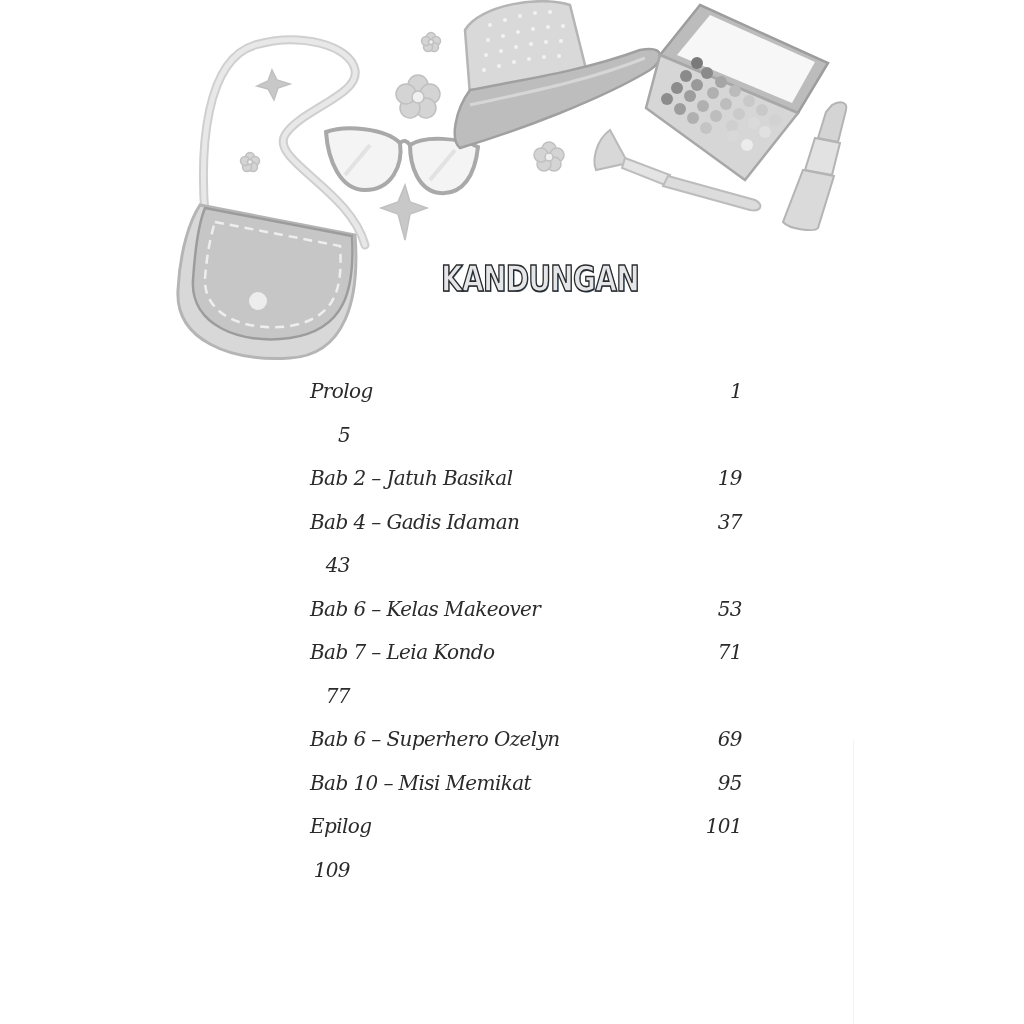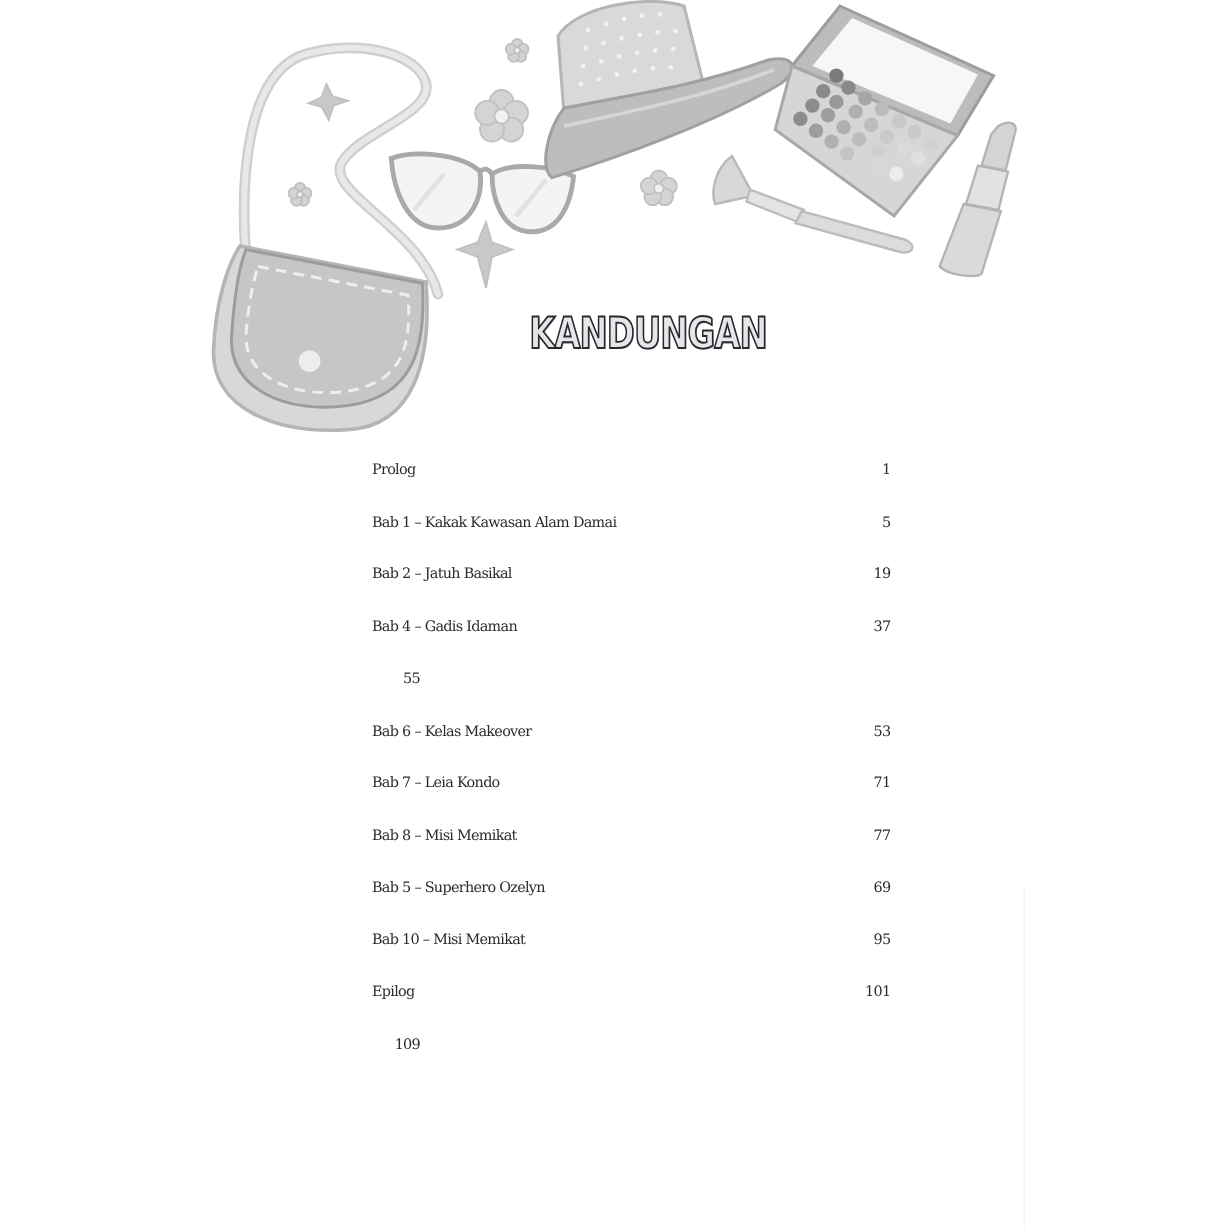--- a/index.html
+++ b/index.html
@@ -7,21 +7,21 @@
          font-family: "DejaVu Serif", serif; }
   .page { position: absolute; left: 0; top: 0; width: 1024px; height: 774px; background: #fff; }
   .page-edge { position: absolute; left: 853px; top: 740px; width: 1px; height: 284px; background: #f3f3f3; }
   .illustration { position: absolute; left: 170px; top: 0; width: 690px; height: 370px; }
   .title { position: absolute; left: 0; width: 1080px; top: 258px; text-align: center;
            font-family: "DejaVu Sans", sans-serif; font-weight: bold; font-size: 36px;
            letter-spacing: -1px; color: #e4e6ea; transform: scaleX(0.78); transform-origin: 540px 0;
            -webkit-text-stroke: 1.6px #2a2a2a; text-shadow: 1px 1px 0 #6a8ab0; }
   .toc { position: absolute; left: 310px; top: 370px; width: 432px; }
   .toc-row { display: flex; justify-content: space-between; align-items: flex-end;
-             height: 43.5px; line-height: 43.5px; font-size: 12px; color: #2b2b2b; letter-spacing: -0.6px; }
+             height: 43.5px; line-height: 43.5px; font-size: 20px; color: #2b2b2b; letter-spacing: -0.6px; font-style: italic; }
   .toc-row .label { white-space: nowrap; }
   .toc-row .page-num { text-align: right; min-width: 40px; }
 </style>
 </head>
 <body>
 
 <div class="page">
 
   <svg class="illustration" viewBox="170 0 690 370" xmlns="http://www.w3.org/2000/svg">
 
@@ -160,48 +160,46 @@
   </svg>
 
   <div class="title">KANDUNGAN</div>
 
   <div class="toc">
     <div class="toc-row">
       <span class="label">Prolog</span>
       <span class="page-num">1</span>
     </div>
     <div class="toc-row">
-      <span class="label">Bab 1 – Kakak Kawasan Alam Damai</span>
       <span class="page-num">5</span>
     </div>
     <div class="toc-row">
       <span class="label">Bab 2 – Jatuh Basikal</span>
       <span class="page-num">19</span>
     </div>
     <div class="toc-row">
       <span class="label">Bab 4 – Gadis Idaman</span>
       <span class="page-num">37</span>
     </div>
     <div class="toc-row">
-      <span class="page-num">55</span>
+      <span class="page-num">43</span>
     </div>
     <div class="toc-row">
       <span class="label">Bab 6 – Kelas Makeover</span>
       <span class="page-num">53</span>
     </div>
     <div class="toc-row">
       <span class="label">Bab 7 – Leia Kondo</span>
       <span class="page-num">71</span>
     </div>
     <div class="toc-row">
-      <span class="label">Bab 8 – Misi Memikat</span>
       <span class="page-num">77</span>
     </div>
     <div class="toc-row">
-      <span class="label">Bab 5 – Superhero Ozelyn</span>
+      <span class="label">Bab 6 – Superhero Ozelyn</span>
       <span class="page-num">69</span>
     </div>
     <div class="toc-row">
       <span class="label">Bab 10 – Misi Memikat</span>
       <span class="page-num">95</span>
     </div>
     <div class="toc-row">
       <span class="label">Epilog</span>
       <span class="page-num">101</span>
     </div>

